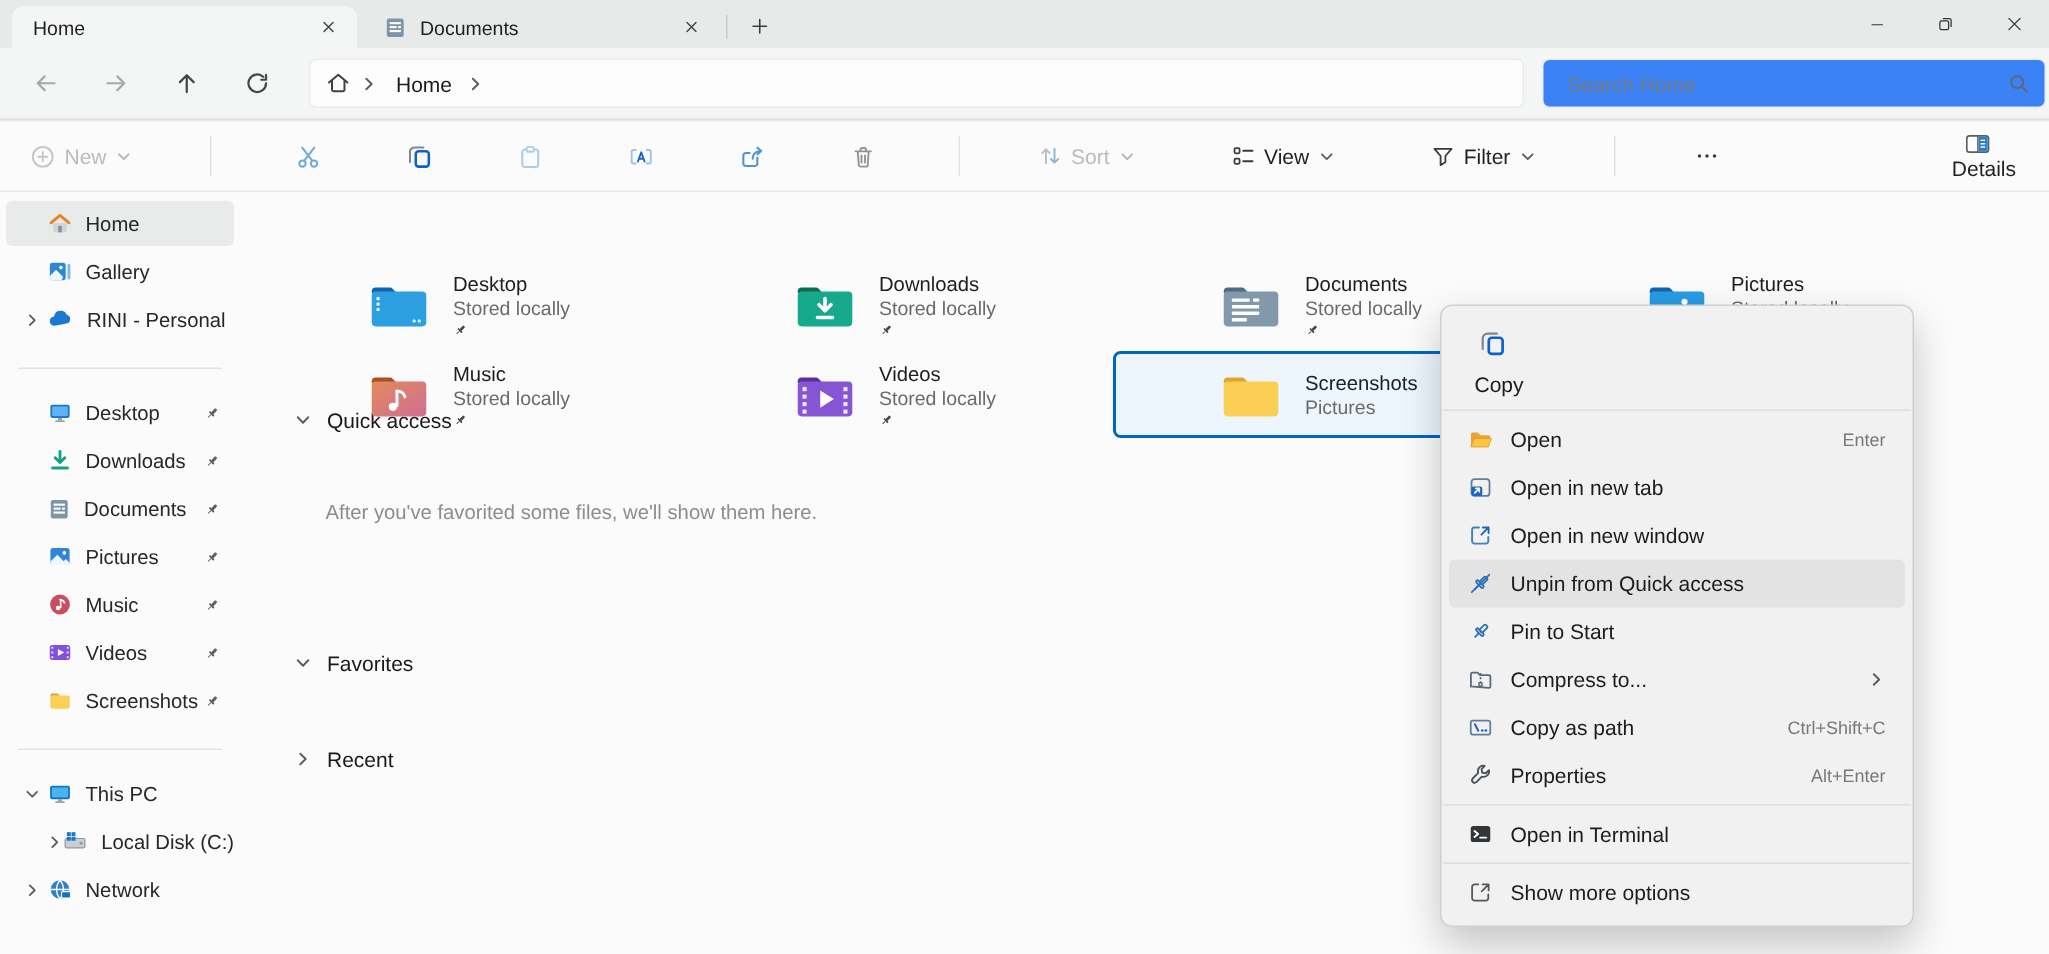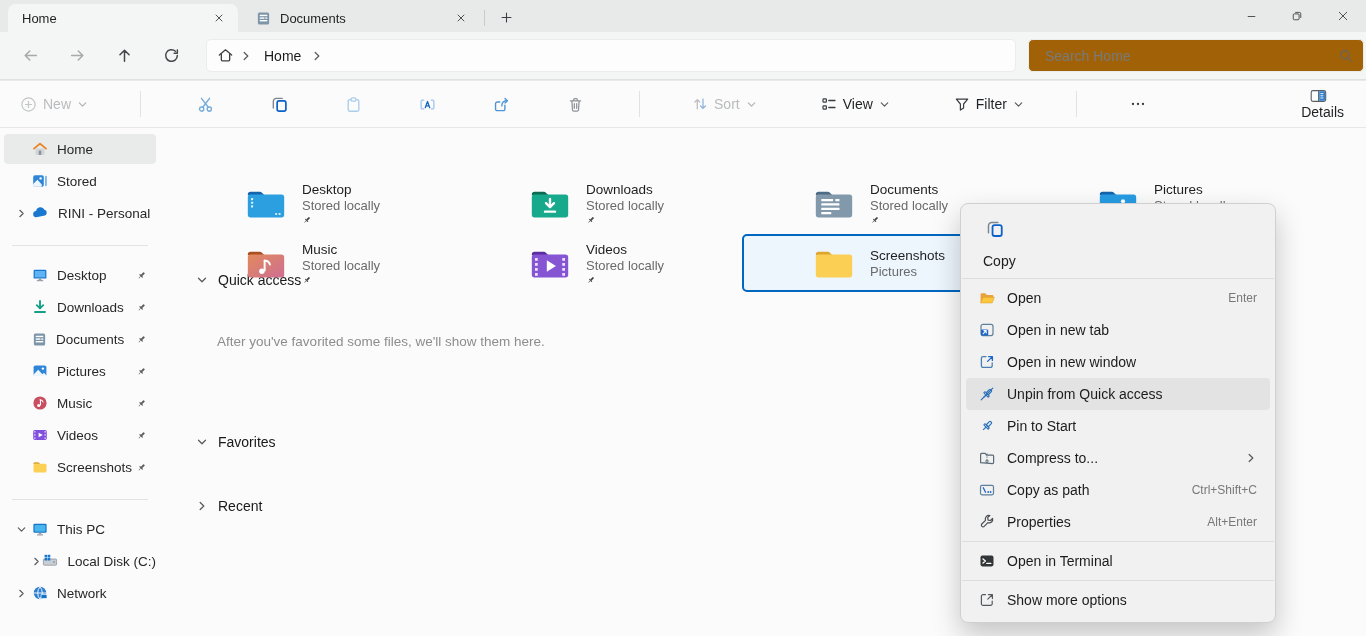--- a/index.html
+++ b/index.html
@@ -18,21 +18,21 @@
   .tab-divider{width:1px;height:16px;background:#c9cbcb;margin:0 8px 6px 4px;}
   .newtab{width:26px;height:24px;margin-bottom:3px;display:flex;align-items:center;justify-content:center;border-radius:4px;}
   .wincontrols{position:absolute;right:0;top:0;height:32px;display:flex;}
   .winbtn{width:46px;height:32px;display:flex;align-items:center;justify-content:center;}
 
   
   .navbar{position:absolute;left:0;top:32px;width:1366px;height:48px;background:#f4f5f5;display:flex;align-items:center;border-bottom:1px solid #dfe1e1;box-sizing:border-box;}
   .navbtn{width:34px;height:34px;margin-left:13px;display:flex;align-items:center;justify-content:center;border-radius:4px;}
   .addressbar{margin-left:18px;width:810px;height:33px;background:#fdfdfd;border:1px solid #ebecec;border-radius:5px;display:flex;align-items:center;padding:0 10px;box-sizing:border-box;}
   .crumb-label{font-size:14px;color:#1b1b1b;margin:0 6px;}
-  .searchbox{margin-left:12px;width:336px;height:33px;background:#a16207;border:1px solid #ebecec;border-radius:5px;display:flex;align-items:center;padding:0 10px 0 14px;box-sizing:border-box;}
+  .searchbox{margin-left:12px;width:336px;height:33px;background:#3b82f6;border:1px solid #ebecec;border-radius:5px;display:flex;align-items:center;padding:0 10px 0 14px;box-sizing:border-box;}
   .searchbox input{flex:1;border:none;outline:none;background:transparent;font-size:14px;color:#1b1b1b;font-family:inherit;}
   .searchbox input::placeholder{color:#767a7d;}
 
   
   .toolbar{position:absolute;left:0;top:81px;width:1366px;height:47px;background:#fbfbfc;border-bottom:1px solid #e6e7e7;box-sizing:border-box;display:flex;align-items:center;gap:34px;}
   .tbtn{display:flex;align-items:center;border-radius:4px;padding:6px 8px;}
   .tbtn .lbl{font-size:14px;margin:0 6px;}
   .tbtn.disabled .lbl{color:#b9bbbc;}
   .tbtn .lbl.dark{color:#1f2123;}
   .tb-sep{width:1px;height:26px;background:#e1e2e2;margin:0 10px;}
@@ -61,21 +61,21 @@
   .tile.selected{background:#eef6fd;border-color:#0067c0;}
   .tile-text{margin-left:16px;display:flex;flex-direction:column;}
   .tile-name{font-size:13.5px;color:#1e1e1e;line-height:16px;}
   .tile-sub{font-size:13px;color:#6a6a6a;line-height:15px;}
   .tile-pin{margin-top:2px;}
   .fav-empty{position:absolute;left:57px;top:206px;font-size:13.5px;color:#8d8d8d;}
 
   
   .ctxmenu{position:absolute;left:960px;top:203px;width:316px;background:#f1f1f1;border:1px solid #d0d0d0;border-radius:8px;box-shadow:0 12px 28px rgba(0,0,0,.22);box-sizing:border-box;z-index:50;padding-bottom:6px;}
   .ctx-strip{padding:15px 0 6px 22px;}
-  .ctx-strip-label{font-size:14px;color:#1c1c1c;margin-top:11px;}
+  .ctx-strip-label{font-size:14px;color:#1c1c1c;margin-top:5px;}
   .ctx-sep{height:1px;background:#dcdcdc;margin:3px 1px;}
   .ctx-items{margin-top:3px;}
   .ctx-item{height:32px;margin:0 5px;border-radius:4px;display:flex;align-items:center;padding:0 13px;box-sizing:border-box;}
   .ctx-item.highlight{background:#e3e3e3;}
   .ctx-label{font-size:14px;color:#1c1c1c;margin-left:12px;flex:1;white-space:nowrap;}
   .ctx-short{font-size:12px;color:#787878;}
 </style>
 </head>
 <body>
 
@@ -326,21 +326,21 @@
       <div class="side-item">
         <span class="chev-slot"></span>
         <span class="ico">
           <svg width="16" height="16" viewBox="0 0 16 16">
               <rect x="1.2" y="2.2" width="10.6" height="11.6" rx="1.8" fill="#2f86d6"></rect>
               <circle cx="8.6" cy="5.4" r="1.2" fill="#fff"></circle>
               <path d="M1.2 11 L5.4 6.8 l4.4 4.6 v1 a1.4 1.4 0 0 1-1.4 1.4 H2.6 A1.4 1.4 0 0 1 1.2 12.4 z" fill="#fff" opacity=".92"></path>
               <rect x="13" y="2.8" width="1.9" height="10.4" rx=".95" fill="#7fb8ea"></rect>
             </svg>
         </span>
-        <span class="side-label">Stored</span>
+        <span class="side-label">Gallery</span>
       </div>
 
       <div class="side-item">
         <span class="chev-slot">
             <svg width="11" height="11">
               <use href="#chevR"></use>
             </svg>
           </span>
         <span class="ico">
           <svg width="17" height="17" viewBox="0 0 17 17">

